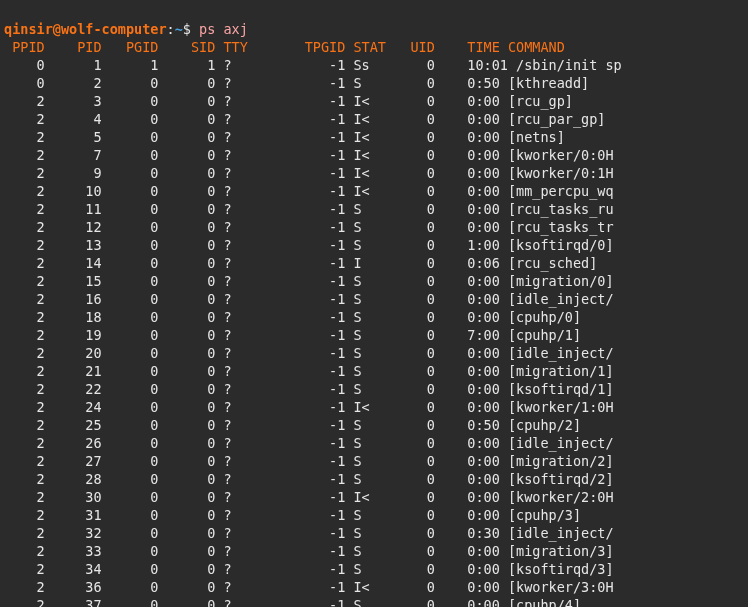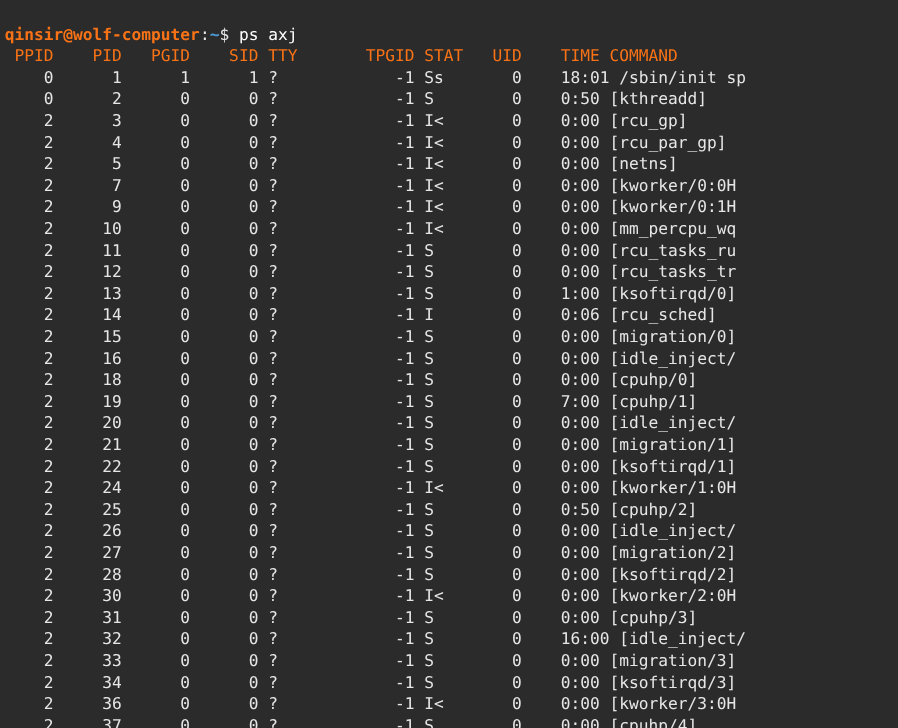--- a/index.html
+++ b/index.html
@@ -17,31 +17,31 @@
     color: #e6e6e6;
     padding: 2px 4px;
     white-space: pre;
     letter-spacing: 0;
     position: relative;
   }
   .prompt-user { color: #f97316; font-weight: bold; }
   .prompt-sep { color: #e6e6e6; }
   .prompt-path { color: #4a9fd8; font-weight: bold; }
   .prompt-symbol { color: #e6e6e6; }
-  .cmd { color: #ffffff; }
+  .cmd { color: #fca5a5; }
   .header { color: #f97316; }
   .row { color: #e6e6e6; }
 </style>
 </head>
 <body>
 
 <div class="terminal">
 <span class="prompt-user">qinsir@wolf-computer</span><span class="prompt-sep">:</span><span class="prompt-path">~</span><span class="prompt-symbol">$ </span><span class="cmd">ps axj</span>
 <span class="header" id="header-line"> PPID    PID   PGID    SID TTY       TPGID STAT   UID    TIME COMMAND</span>
-<span id="rows-container"><span class="row">    0      1      1      1 ?            -1 Ss       0    18:01 /sbin/init sp</span>
+<span id="rows-container"><span class="row">    0      1      1      1 ?            -1 Ss       0    10:01 /sbin/init sp</span>
 <span class="row">    0      2      0      0 ?            -1 S        0    0:50 [kthreadd]</span>
 <span class="row">    2      3      0      0 ?            -1 I&lt;       0    0:00 [rcu_gp]</span>
 <span class="row">    2      4      0      0 ?            -1 I&lt;       0    0:00 [rcu_par_gp]</span>
 <span class="row">    2      5      0      0 ?            -1 I&lt;       0    0:00 [netns]</span>
 <span class="row">    2      7      0      0 ?            -1 I&lt;       0    0:00 [kworker/0:0H</span>
 <span class="row">    2      9      0      0 ?            -1 I&lt;       0    0:00 [kworker/0:1H</span>
 <span class="row">    2     10      0      0 ?            -1 I&lt;       0    0:00 [mm_percpu_wq</span>
 <span class="row">    2     11      0      0 ?            -1 S        0    0:00 [rcu_tasks_ru</span>
 <span class="row">    2     12      0      0 ?            -1 S        0    0:00 [rcu_tasks_tr</span>
 <span class="row">    2     13      0      0 ?            -1 S        0    1:00 [ksoftirqd/0]</span>
@@ -53,20 +53,20 @@
 <span class="row">    2     20      0      0 ?            -1 S        0    0:00 [idle_inject/</span>
 <span class="row">    2     21      0      0 ?            -1 S        0    0:00 [migration/1]</span>
 <span class="row">    2     22      0      0 ?            -1 S        0    0:00 [ksoftirqd/1]</span>
 <span class="row">    2     24      0      0 ?            -1 I&lt;       0    0:00 [kworker/1:0H</span>
 <span class="row">    2     25      0      0 ?            -1 S        0    0:50 [cpuhp/2]</span>
 <span class="row">    2     26      0      0 ?            -1 S        0    0:00 [idle_inject/</span>
 <span class="row">    2     27      0      0 ?            -1 S        0    0:00 [migration/2]</span>
 <span class="row">    2     28      0      0 ?            -1 S        0    0:00 [ksoftirqd/2]</span>
 <span class="row">    2     30      0      0 ?            -1 I&lt;       0    0:00 [kworker/2:0H</span>
 <span class="row">    2     31      0      0 ?            -1 S        0    0:00 [cpuhp/3]</span>
-<span class="row">    2     32      0      0 ?            -1 S        0    16:00 [idle_inject/</span>
+<span class="row">    2     32      0      0 ?            -1 S        0    0:30 [idle_inject/</span>
 <span class="row">    2     33      0      0 ?            -1 S        0    0:00 [migration/3]</span>
 <span class="row">    2     34      0      0 ?            -1 S        0    0:00 [ksoftirqd/3]</span>
 <span class="row">    2     36      0      0 ?            -1 I&lt;       0    0:00 [kworker/3:0H</span>
 <span class="row">    2     37      0      0 ?            -1 S        0    0:00 [cpuhp/4]</span>
 </span>
 
 </div>
 
 </body></html>

